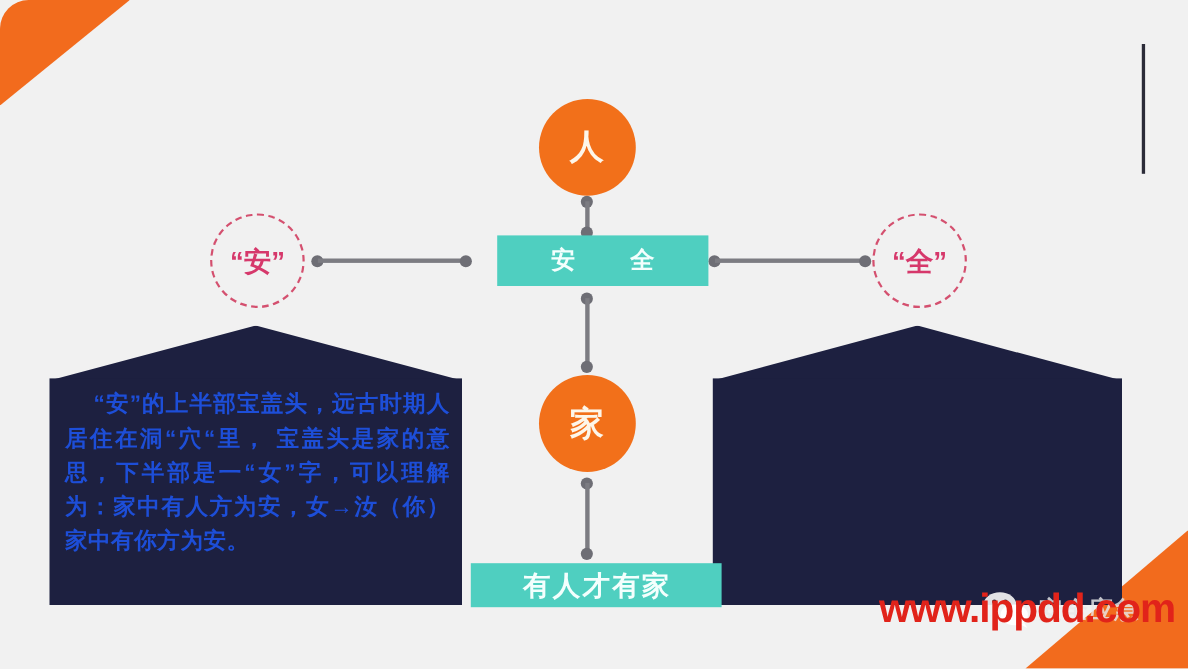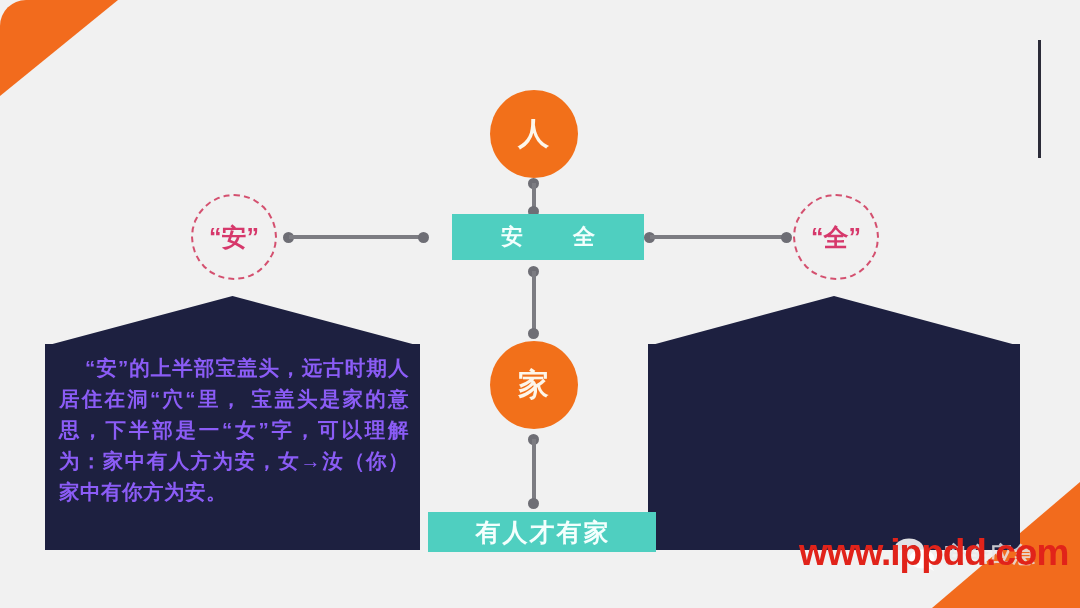--- a/index.html
+++ b/index.html
@@ -152,21 +152,21 @@
     width: 372px; height: 206px;
   }
   #roof-right {
     left: 648px; top: 296px;
     width: 372px; height: 50px;
     clip-path: polygon(50% 0, 100% 100%, 0 100%);
   }
   .panel-text {
     position: absolute;
     box-sizing: border-box;
-    color: #8b5cf6;
+    color: #1d4ed8;
     font-size: 20.5px;
     line-height: 31px;
     font-weight: bold;
     letter-spacing: 0.5px;
     text-align: justify;
   }
   #text-left {
     left: 59px; top: 352px;
     width: 350px;
     text-indent: 26px;

